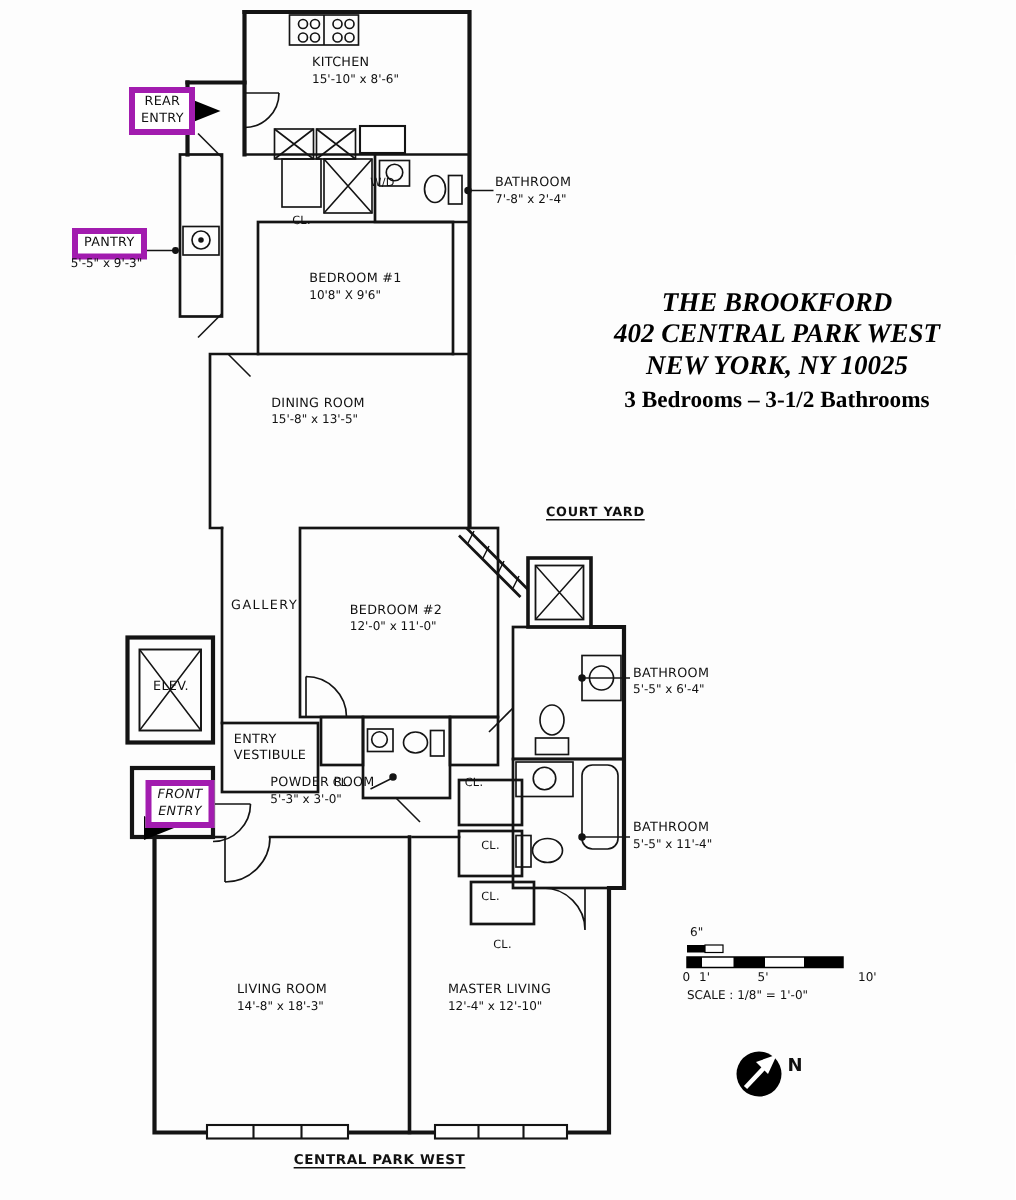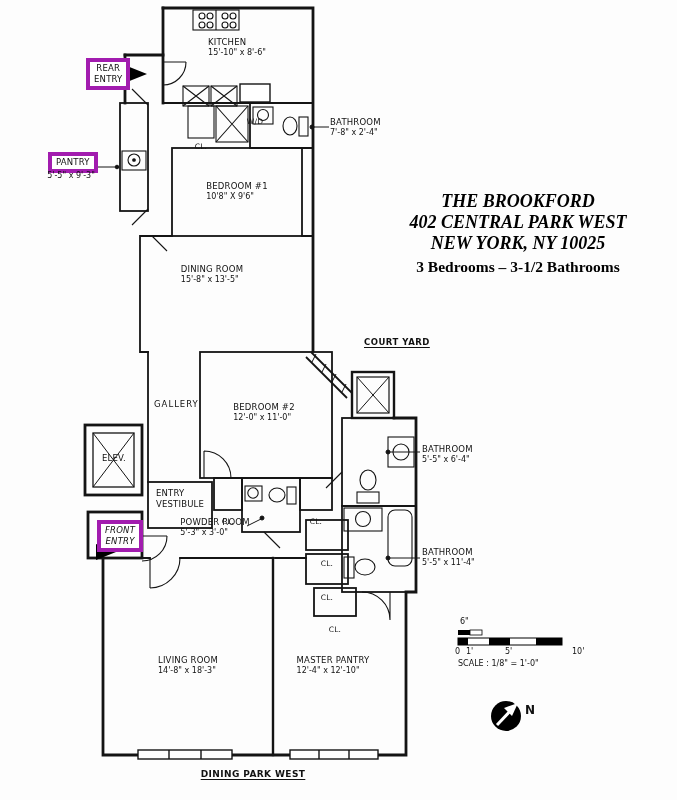--- a/index.html
+++ b/index.html
@@ -318,26 +318,26 @@
     <div>BATHROOM</div>
     <div class="dims">5'-5" x 11'-4"</div>
   </div>
 
   <div class="lbl center" style="left:188px; top:655px;">
     <div>LIVING ROOM</div>
     <div class="dims">14'-8" x 18'-3"</div>
   </div>
 
   <div class="lbl center" style="left:333px; top:655px;">
-    <div>MASTER PANTRY</div>
+    <div>MASTER LIVING</div>
     <div class="dims">12'-4" x 12'-10"</div>
   </div>
 
   <div class="lbl center street ul" style="left:253px; top:769px;">
-    <div>DINING PARK WEST</div>
+    <div>CENTRAL PARK WEST</div>
   </div>
 
   <div class="lbl scale-txt" style="left:460px; top:617px;">
     <div>6"</div>
   </div>
   <div class="lbl scale-txt" style="left:455px; top:647px;">
     <div>0</div>
   </div>
   <div class="lbl scale-txt" style="left:466px; top:647px;">
     <div>1'</div>

